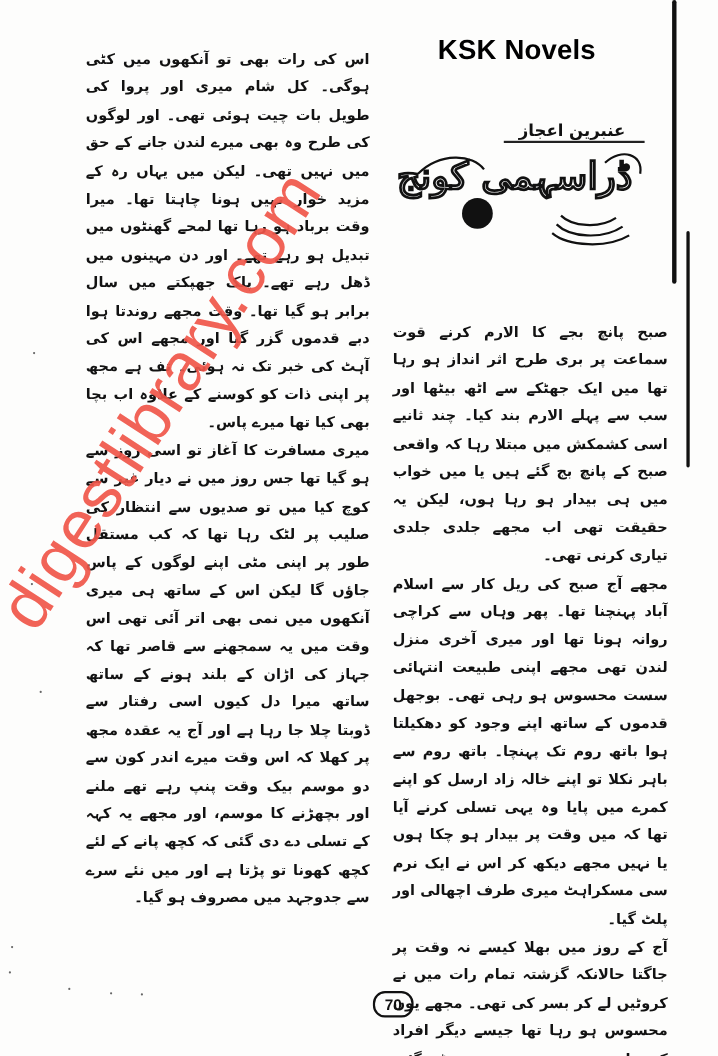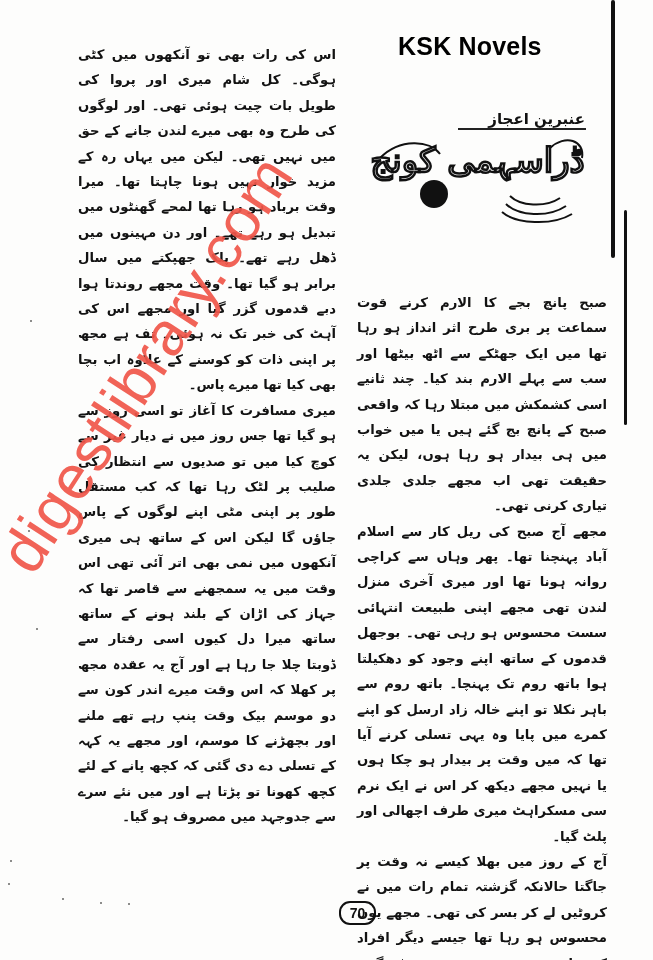--- a/index.html
+++ b/index.html
@@ -16,29 +16,29 @@
     font-family: "Liberation Sans", sans-serif;
     font-weight: bold; font-size: 25px; letter-spacing: 0.2px; color: #000000;
   }
 
   .rule-v { position: absolute; background: #111; border-radius: 2px; }
   .rule-v.r1 { left: 611px; top: 0; width: 4px; height: 258px; }
   .rule-v.r2 { left: 624px; top: 210px; width: 3px; height: 215px; }
 
   .author {
     position: absolute; left: 455px; top: 110px; width: 130px;
-    direction: rtl; text-align: right;
+    direction: rtl; text-align: center;
     font-family: "DejaVu Sans", sans-serif; font-size: 15px; font-weight: bold; color: #111;
   }
   .author-rule { position: absolute; left: 458px; top: 128px; width: 128px; height: 2px; background: #222; }
 
   .title-art { position: absolute; left: 360px; top: 128px; width: 240px; height: 100px; }
   .title-text {
-    position: absolute; left: 370px; top: 140px; width: 215px;
-    direction: rtl; text-align: center;
+    position: absolute; left: 360px; top: 140px; width: 215px;
+    direction: rtl; 
     font-family: "DejaVu Serif", serif; font-size: 34px; font-weight: bold;
     color: #fff;
     -webkit-text-stroke: 1.4px #111;
     letter-spacing: 1px;
   }
   .title-dot { position: absolute; left: 420px; top: 180px; width: 28px; height: 28px; border-radius: 50%; background: #111; }
 
   .col {
     position: absolute; direction: rtl; text-align: justify;
     font-family: "DejaVu Sans", sans-serif; font-weight: bold;

